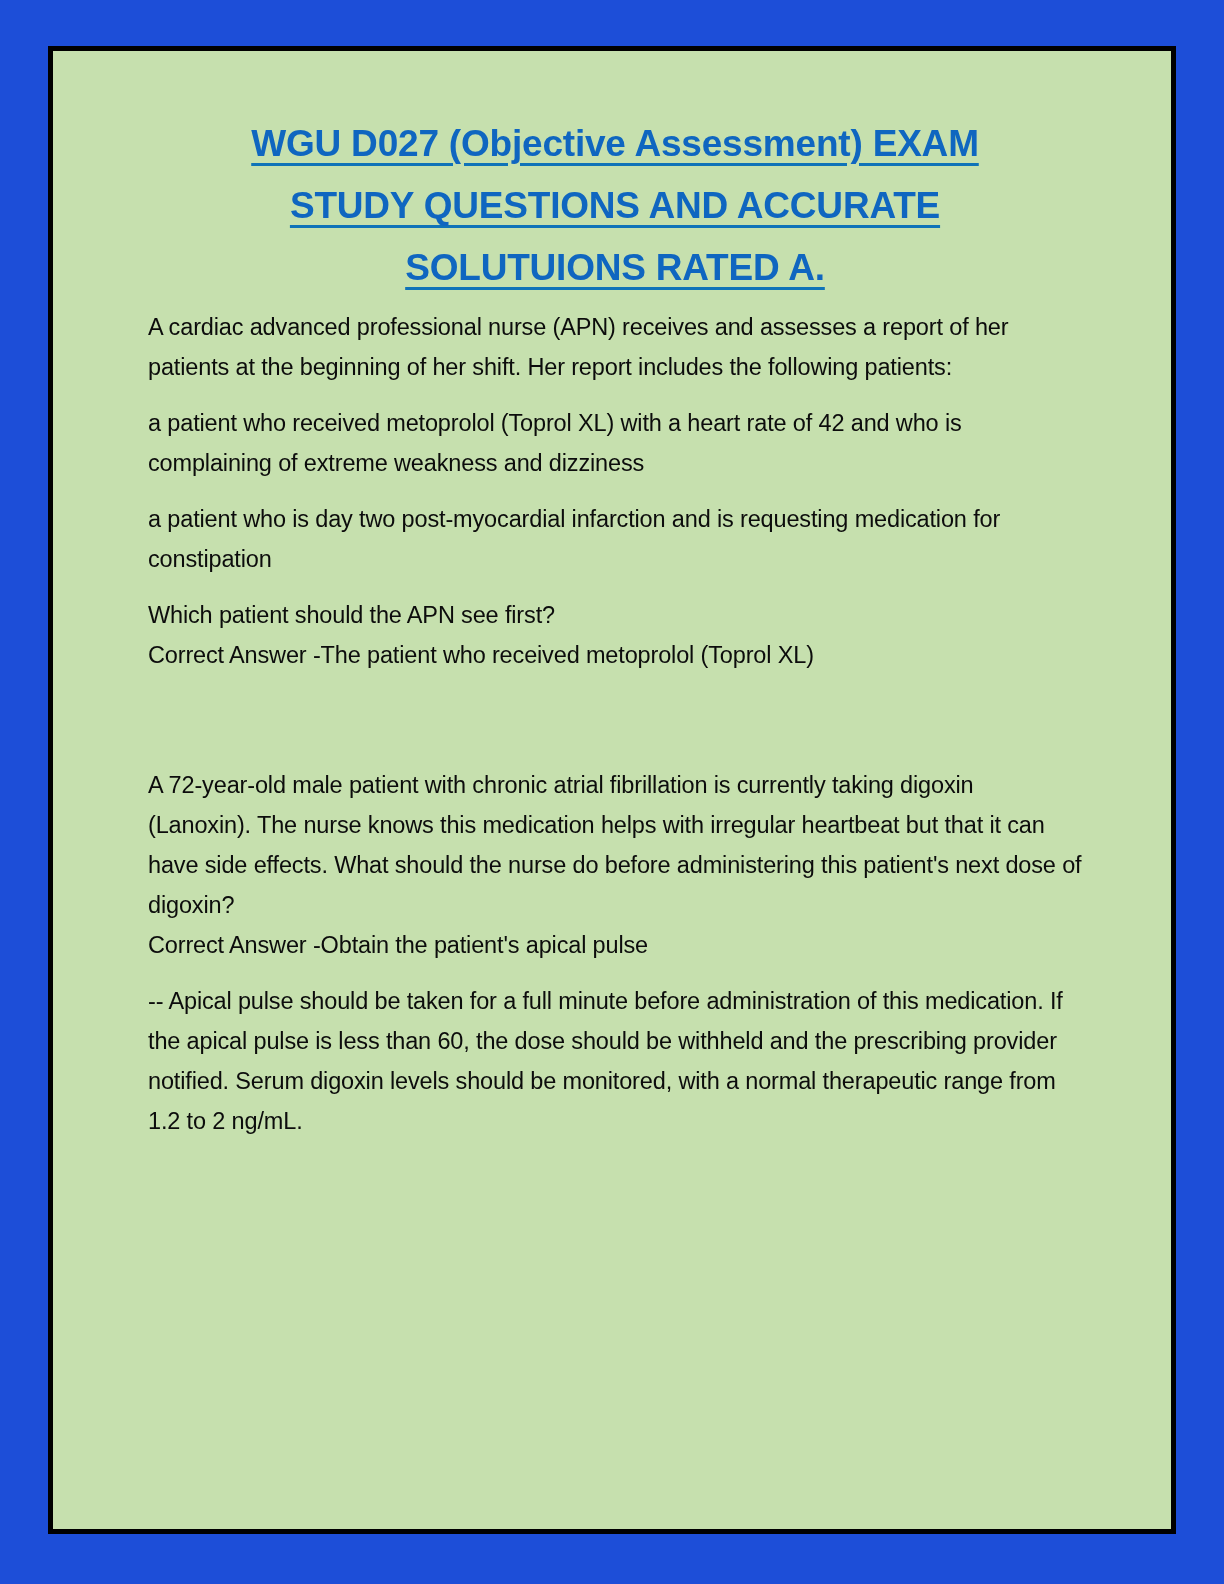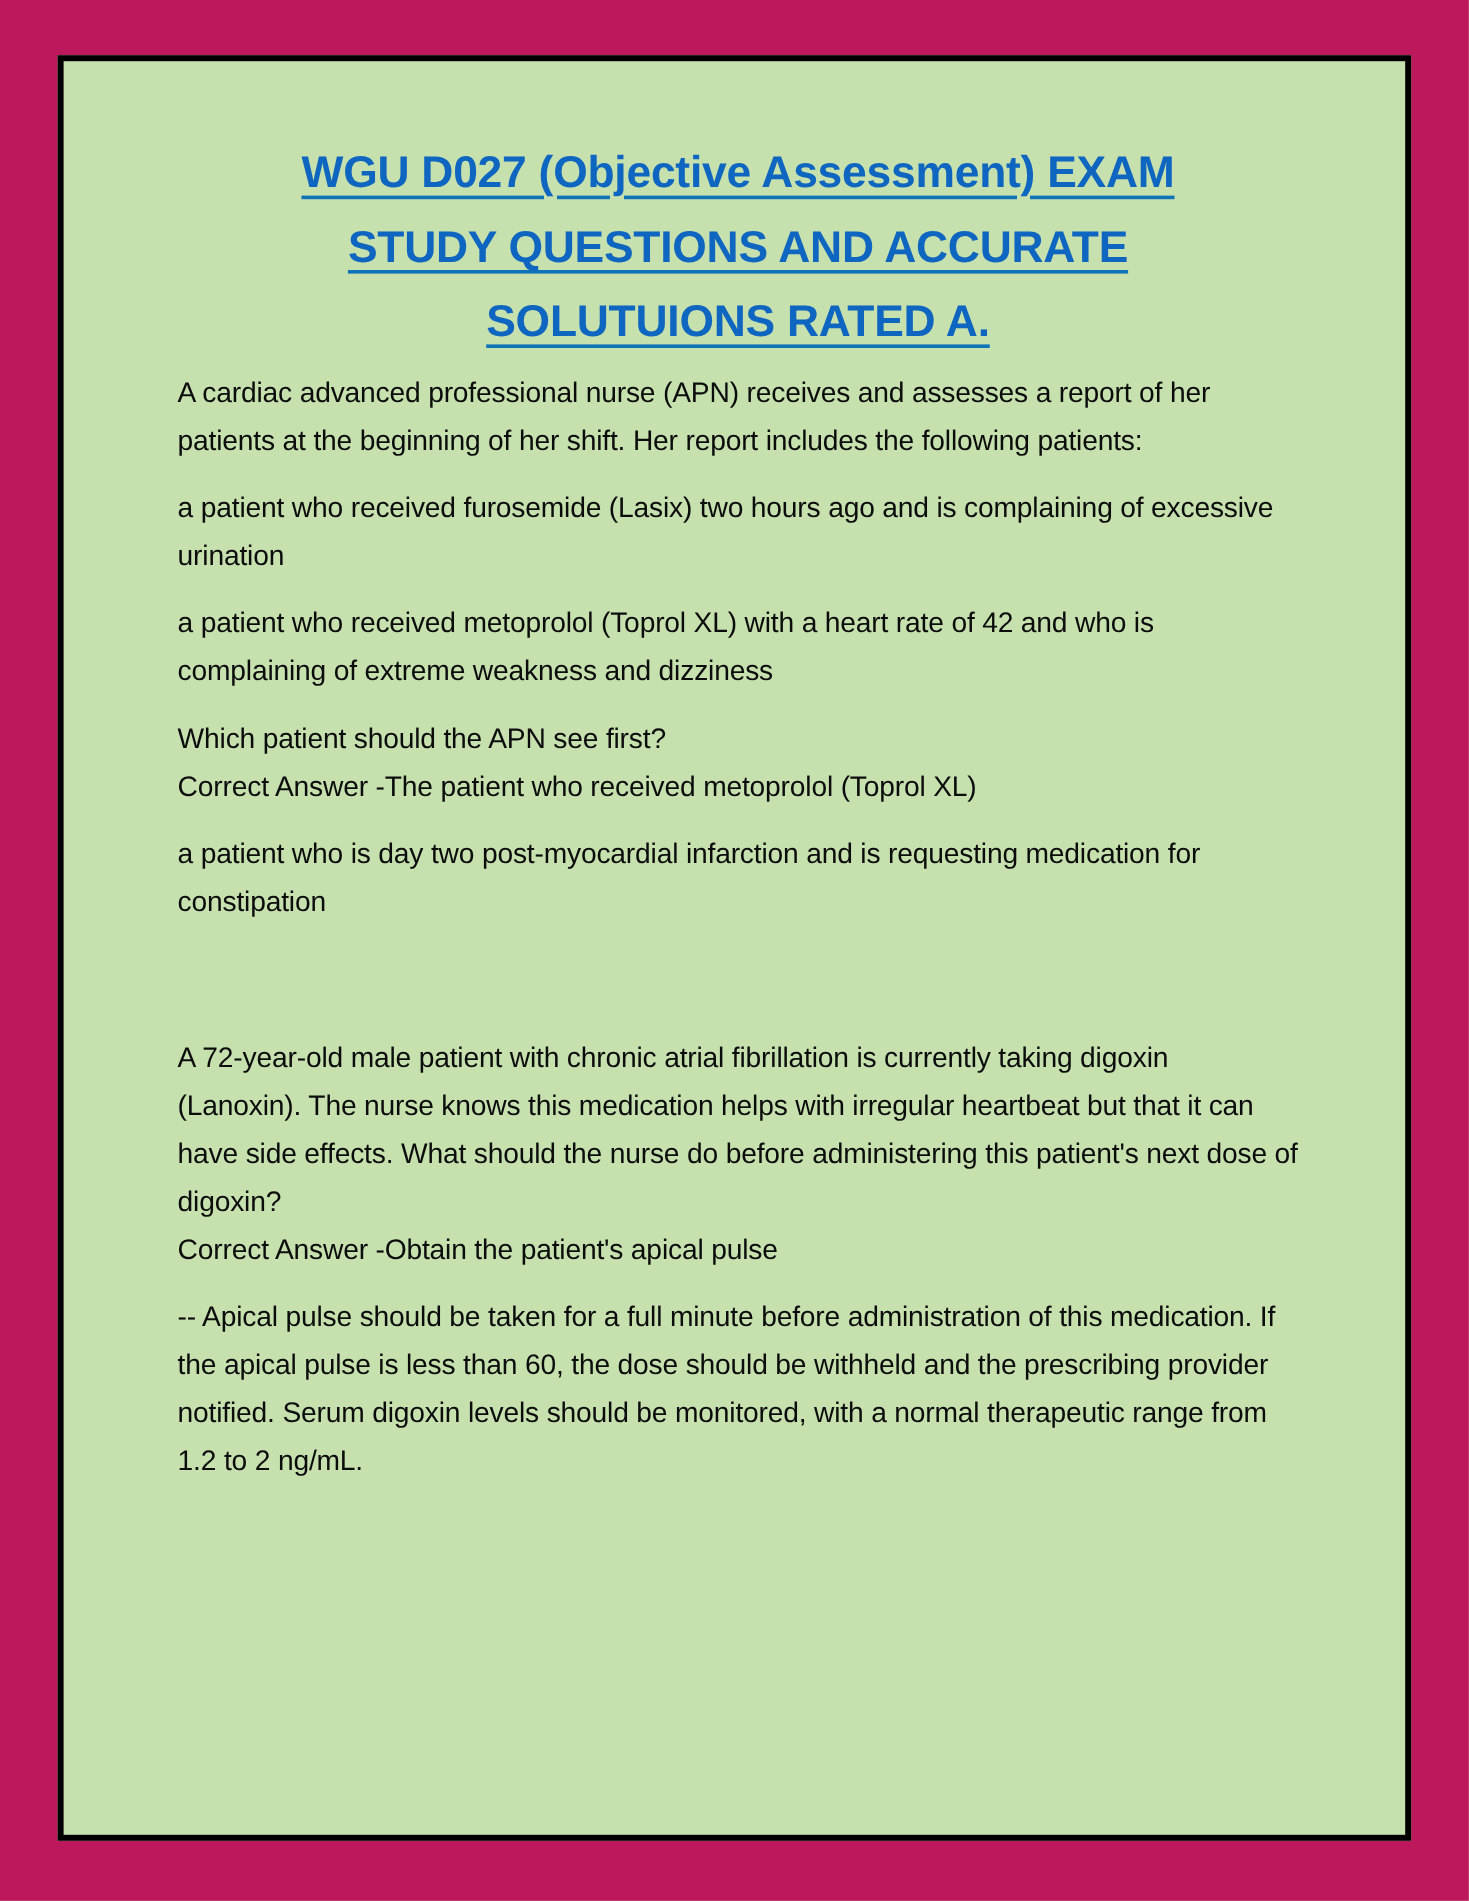--- a/index.html
+++ b/index.html
@@ -13,21 +13,21 @@
     font-family: "Liberation Sans", sans-serif;
     overflow: hidden;
   }
 
   .page {
     position: absolute;
     left: 0;
     top: 0;
     width: 1224px;
     height: 1584px;
-    background: #be185d;
+    background: #1d4ed8;
   }
 
   .doc-frame {
     position: absolute;
     left: 48px;
     top: 46px;
     width: 1128px;
     height: 1488px;
     border: 5px solid #000000;
     box-sizing: border-box;
@@ -82,29 +82,28 @@
     <div class="doc-content">
 
       <h1 class="doc-title">
         <span class="tline">WGU D027 (Objective Assessment) EXAM</span>
         <span class="tline">STUDY QUESTIONS AND ACCURATE</span>
         <span class="tline">SOLUTUIONS RATED A.</span>
       </h1>
 
       <p class="para">A cardiac advanced professional nurse (APN) receives and assesses a report of her patients at the beginning of her shift. Her report includes the following patients:</p>
 
-      <p class="para">a patient who received furosemide (Lasix) two hours ago and is complaining of excessive urination</p>
 
 
       <p class="para">a patient who received metoprolol (Toprol XL) with a heart rate of 42 and who is complaining of extreme weakness and dizziness</p>
 
+      <p class="para">a patient who is day two post-myocardial infarction and is requesting medication for constipation</p>
+
       <p class="para">Which patient should the APN see first?
 Correct Answer -The patient who received metoprolol (Toprol XL)</p>
-
-      <p class="para">a patient who is day two post-myocardial infarction and is requesting medication for constipation</p>
 
       <div class="spacer-block"></div>
 
       <p class="para">A 72-year-old male patient with chronic atrial fibrillation is currently taking digoxin (Lanoxin). The nurse knows this medication helps with irregular heartbeat but that it can have side effects. What should the nurse do before administering this patient's next dose of digoxin?
 Correct Answer -Obtain the patient's apical pulse</p>
 
       <p class="para">-- Apical pulse should be taken for a full minute before administration of this medication. If the apical pulse is less than 60, the dose should be withheld and the prescribing provider notified. Serum digoxin levels should be monitored, with a normal therapeutic range from 1.2 to 2 ng/mL.</p>
 
     </div>
   </div>

